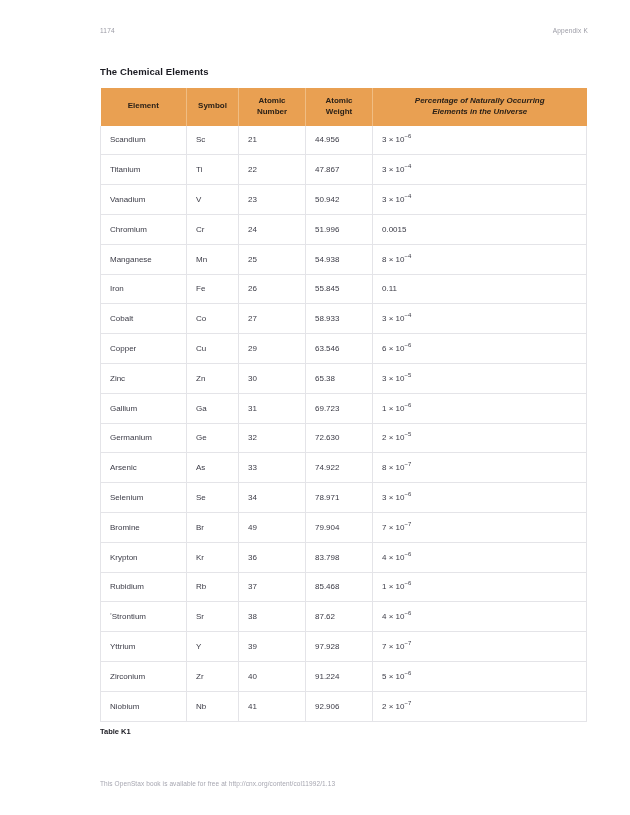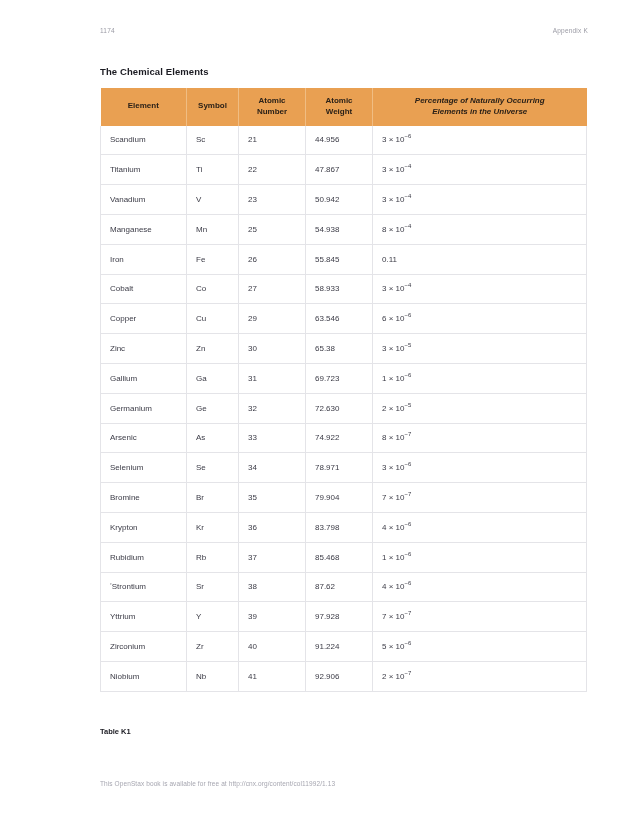--- a/index.html
+++ b/index.html
@@ -179,20 +179,27 @@
             <td><span>3 × 10</span><sup class="expo">−4</sup></td>
           </tr>
           <tr>
             <td>Vanadium</td>
             <td>V</td>
             <td>23</td>
             <td>50.942</td>
             <td><span>3 × 10</span><sup class="expo">−4</sup></td>
           </tr>
           <tr>
+            <td>Chromium</td>
+            <td>Cr</td>
+            <td>24</td>
+            <td>51.996</td>
+            <td><span>0.0015</span></td>
+          </tr>
+          <tr>
             <td>Manganese</td>
             <td>Mn</td>
             <td>25</td>
             <td>54.938</td>
             <td><span>8 × 10</span><sup class="expo">−4</sup></td>
           </tr>
           <tr>
             <td>Iron</td>
             <td>Fe</td>
             <td>26</td>
@@ -244,21 +251,21 @@
           <tr>
             <td>Selenium</td>
             <td>Se</td>
             <td>34</td>
             <td>78.971</td>
             <td><span>3 × 10</span><sup class="expo">−6</sup></td>
           </tr>
           <tr>
             <td>Bromine</td>
             <td>Br</td>
-            <td>35</td>
+            <td>49</td>
             <td>79.904</td>
             <td><span>7 × 10</span><sup class="expo">−7</sup></td>
           </tr>
           <tr>
             <td>Krypton</td>
             <td>Kr</td>
             <td>36</td>
             <td>83.798</td>
             <td><span>4 × 10</span><sup class="expo">−6</sup></td>
           </tr>

